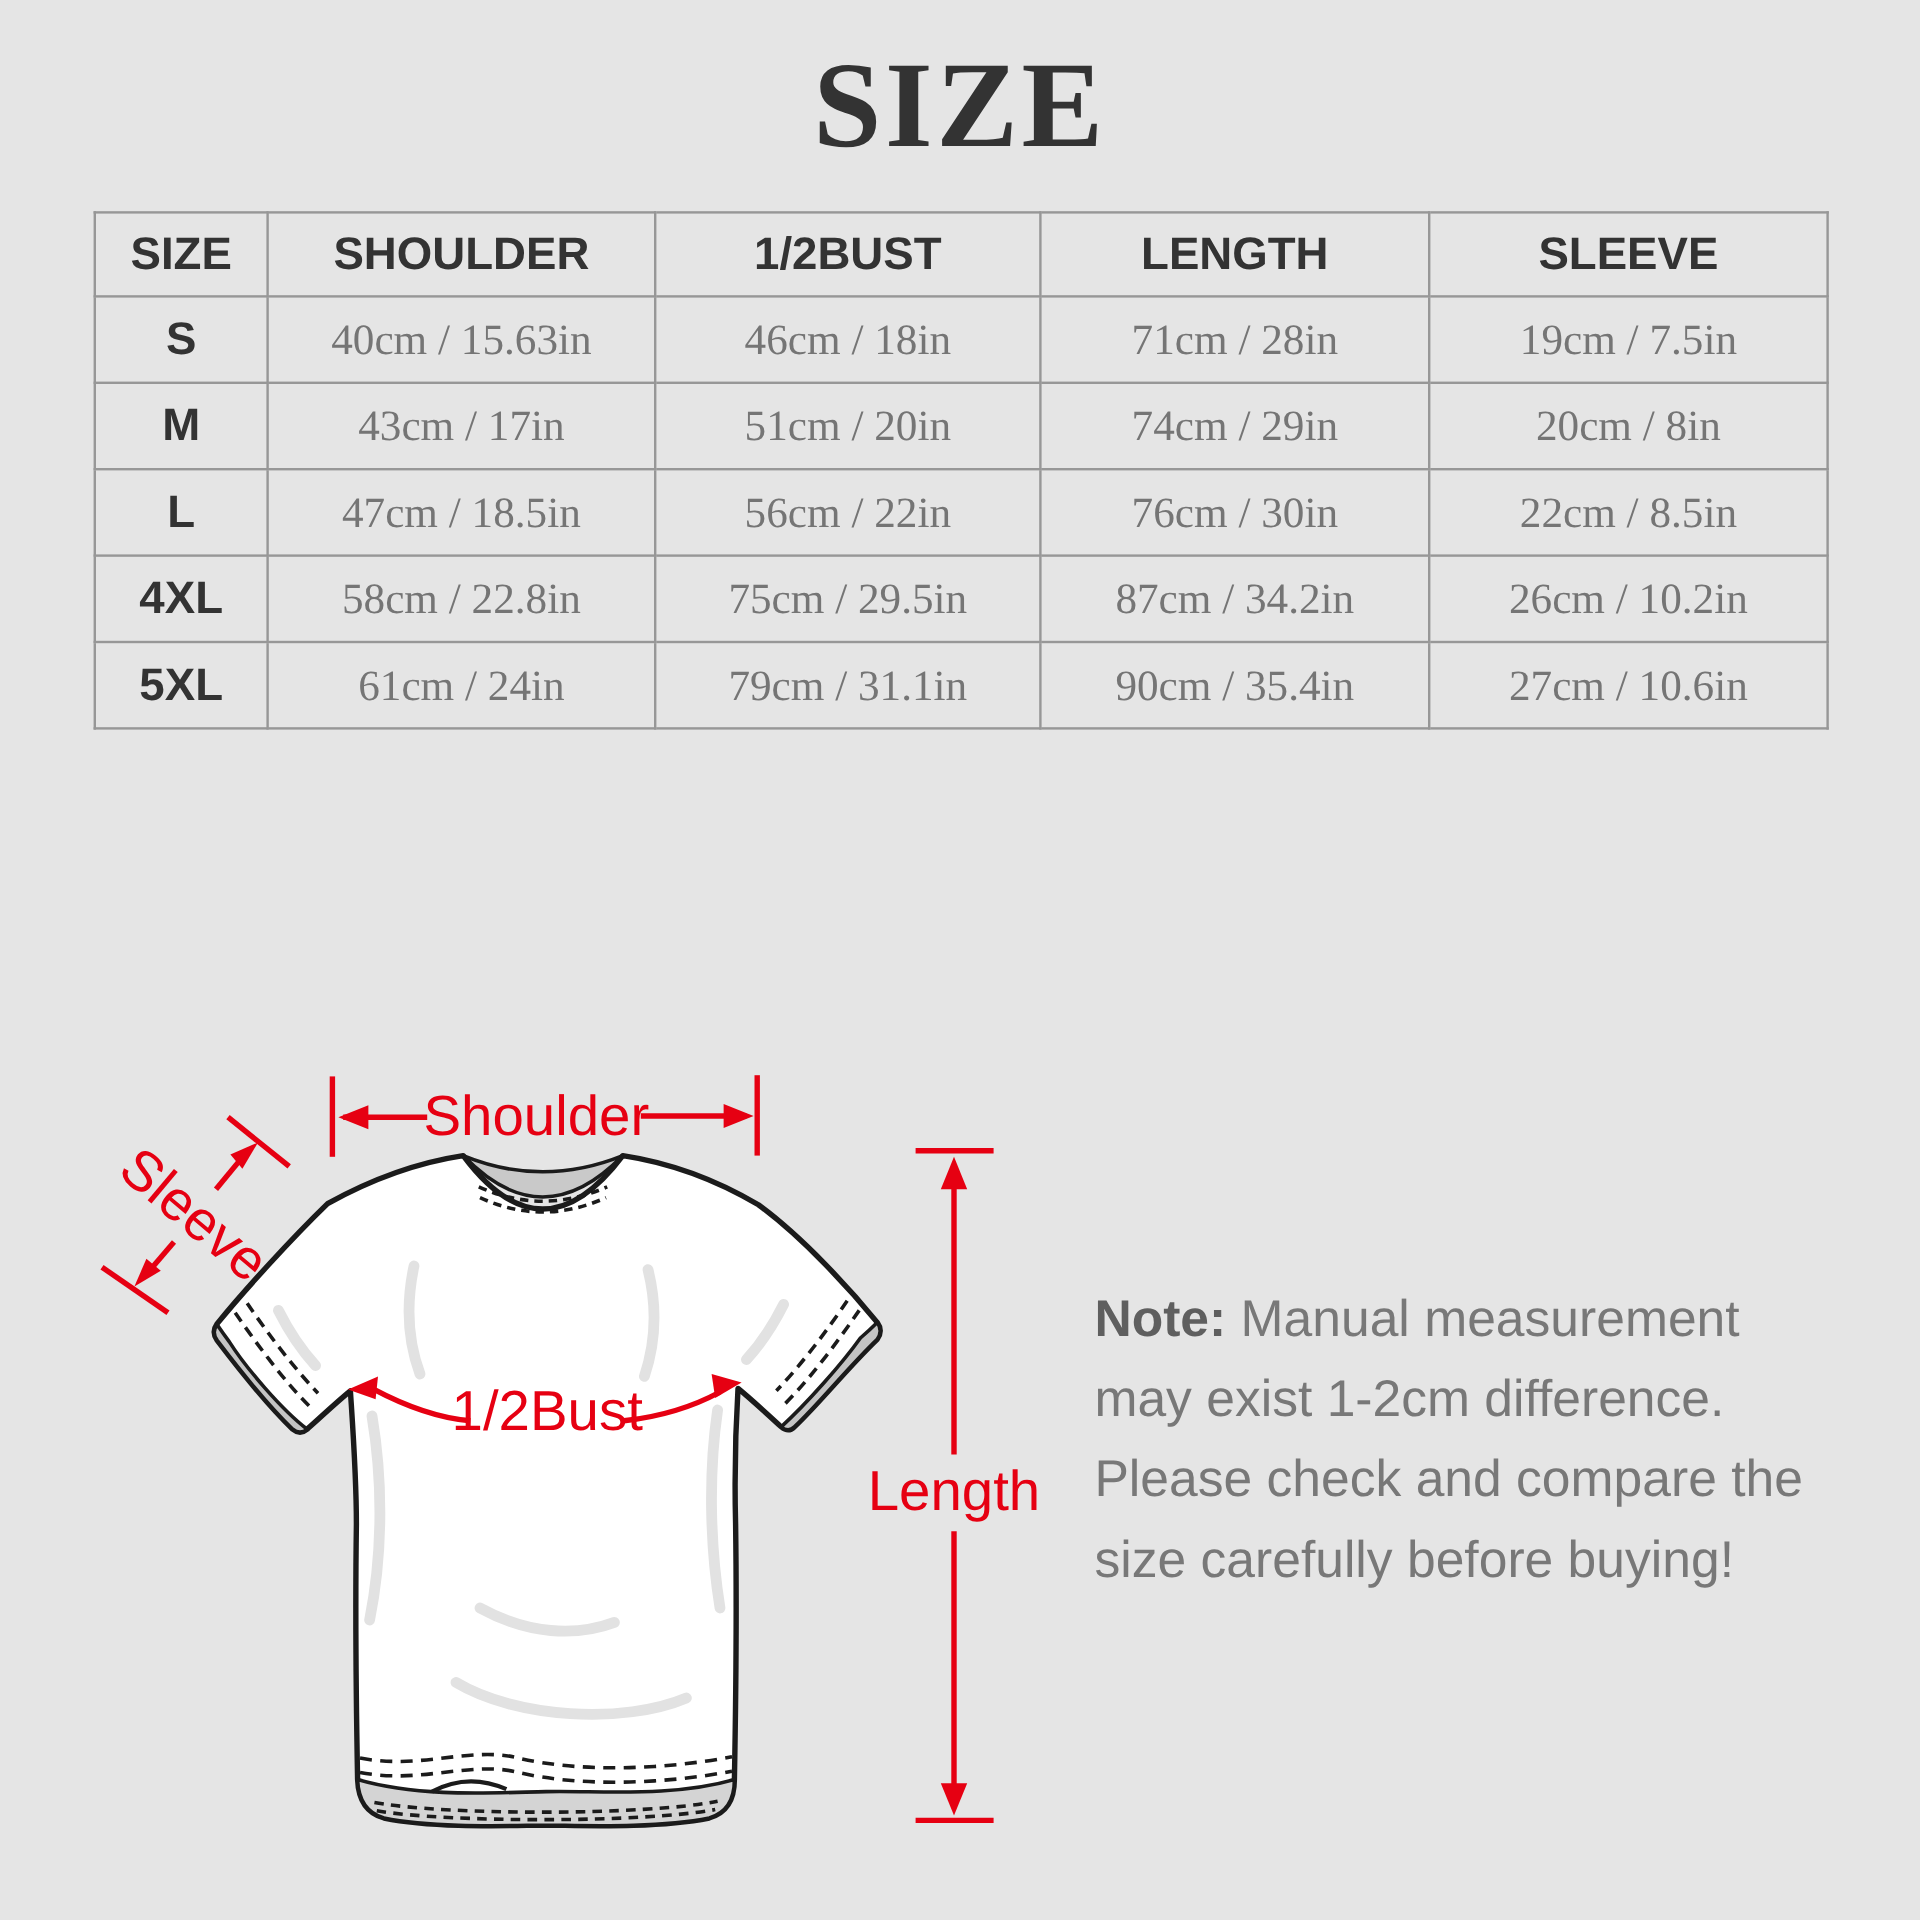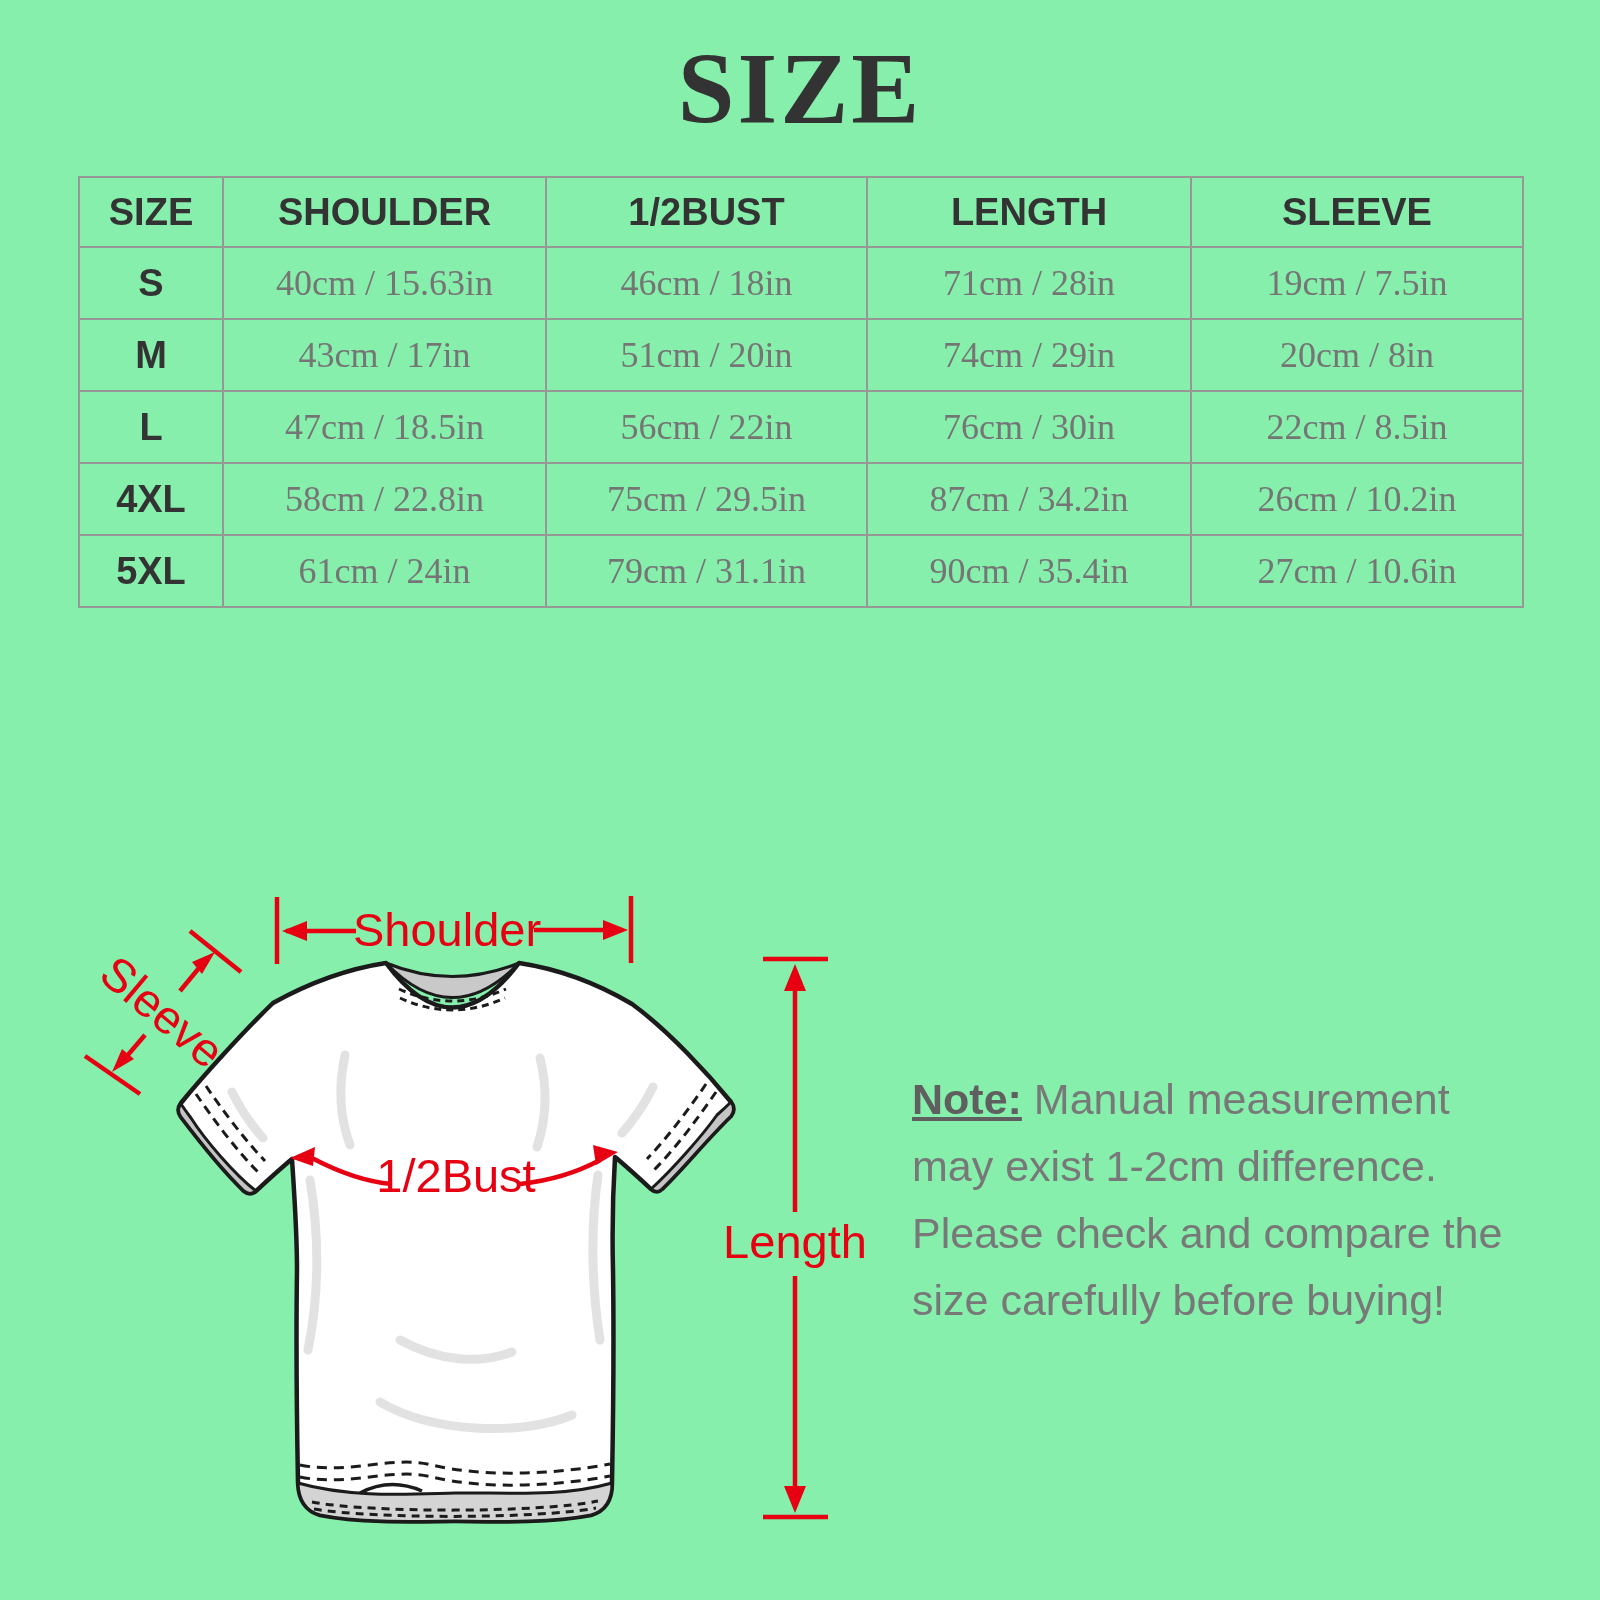--- a/index.html
+++ b/index.html
@@ -1,31 +1,31 @@
 <!DOCTYPE html>
 <html><head>
 <meta charset="utf-8">
 <style>
   html,body{margin:0;padding:0;background:#fff;}
-  .page{position:relative;width:1600px;height:1600px;background:#86efac;overflow:hidden;
+  .page{position:relative;width:1600px;height:1600px;background:#e5e5e5;overflow:hidden;
         font-family:"Liberation Sans", sans-serif;}
   .title{position:absolute;top:30px;left:0;width:100%;text-align:center;
          font-family:"Liberation Serif", serif;font-weight:bold;font-size:102px;
          color:#333333;letter-spacing:3px;}
   table.size-table{position:absolute;left:78px;top:176px;width:1444px;
                    border-collapse:collapse;table-layout:fixed;}
   table.size-table th,table.size-table td{border:2px solid #979797;text-align:center;
                    vertical-align:middle;padding:0;}
   table.size-table thead th{height:68px;font-size:38px;font-weight:bold;color:#333333;}
   table.size-table tbody th{height:70px;font-size:38px;font-weight:bold;color:#333333;}
   table.size-table tbody td{height:70px;font-size:36px;font-weight:normal;color:#757575;font-family:Liberation Serif, serif;}
   .diagram-svg{position:absolute;left:0;top:840px;width:900px;height:760px;}
   .note{position:absolute;left:912px;top:1066px;width:618px;
         font-size:43px;line-height:67px;color:#787878;}
-  .note .note-label{font-weight:bold;color:#5f5f5f;text-decoration:underline;}
+  .note .note-label{font-weight:bold;color:#5f5f5f;}
 </style>
 </head>
 <body>
 
 <div class="page">
 
   <div class="title">SIZE</div>
 
   <table class="size-table">
     <colgroup>

